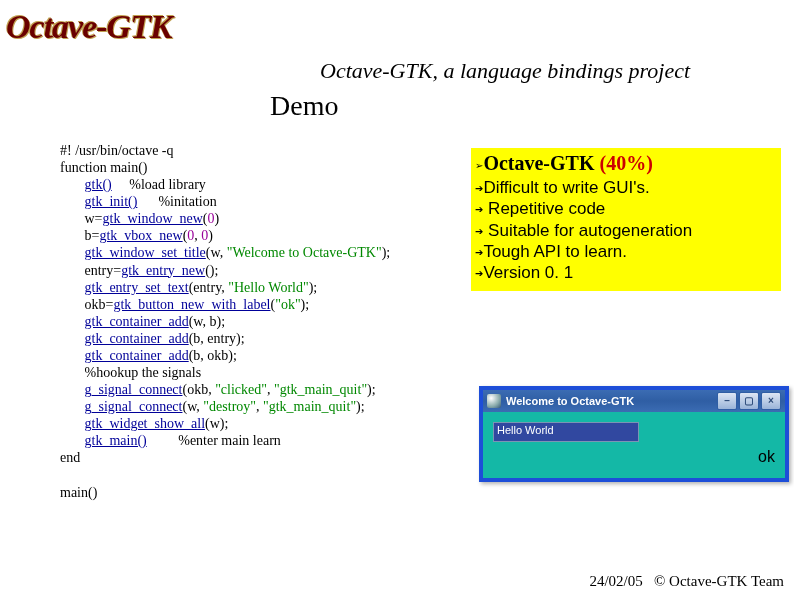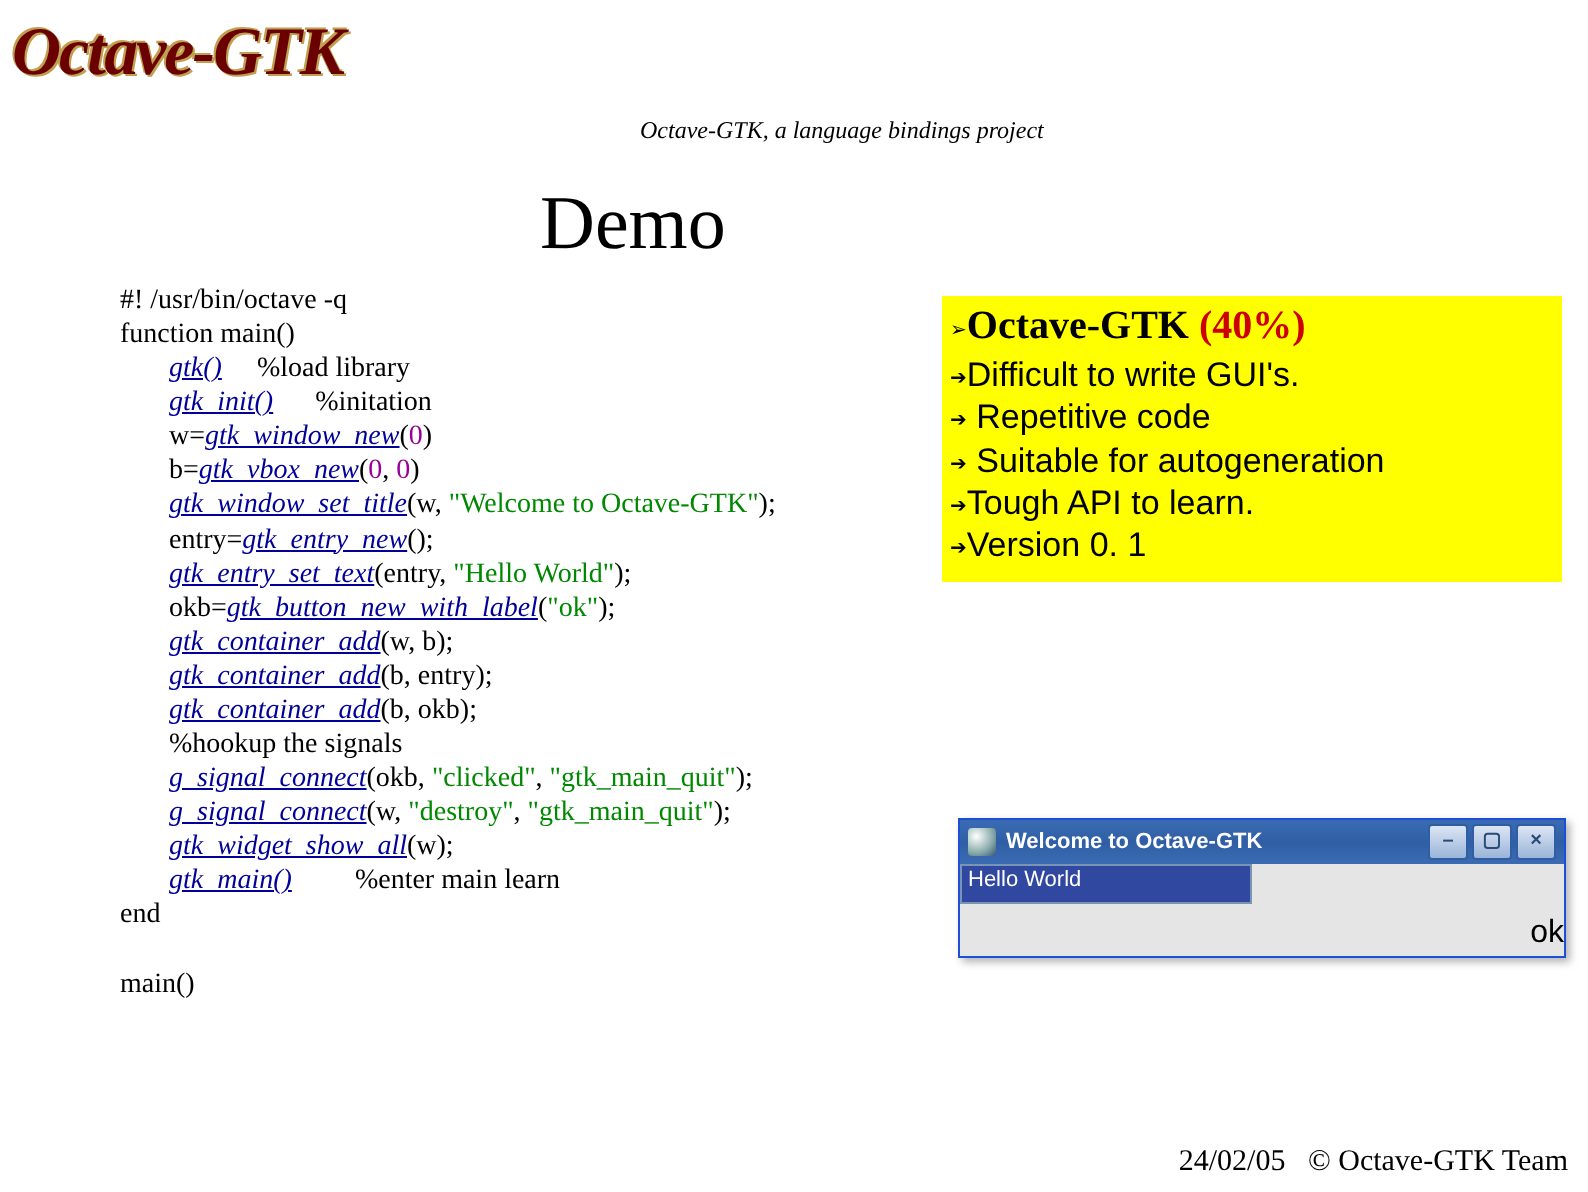--- a/index.html
+++ b/index.html
@@ -22,41 +22,41 @@
     color: #6a0000;
     font-style: italic;
     letter-spacing: -1px;
     text-shadow: 1px 1px 0 #c0a050, -1px -1px 0 #c0a050;
   }
   .subtitle {
     position: absolute;
     top: 58px;
     left: 320px;
     font-style: italic;
-    font-size: 12px;
+    font-size: 22px;
   }
   .heading {
     position: absolute;
     top: 90px;
     left: 270px;
-    font-size: 38px;
+    font-size: 28px;
     font-weight: normal;
     font-family: "Times New Roman", serif;
   }
   .code-block {
     position: absolute;
     top: 142px;
     left: 60px;
     width: 400px;
     font-family: "Times New Roman", serif;
     font-size: 14px;
     line-height: 1.22;
     white-space: pre;
   }
-  .code-block .fn { color: #000099; text-decoration: underline; font-style: italic; }
+  .code-block .fn { color: #000099; text-decoration: underline; }
   .code-block .num { color: #990099; }
   .code-block .str { color: #008800; }
   .highlight-box {
     position: absolute;
     top: 148px;
     left: 471px;
     width: 302px;
     background: #ffff00;
     padding: 4px 4px 8px 4px;
   }
@@ -72,25 +72,25 @@
     line-height: 1.25;
     margin-top: 2px;
   }
   .arrow {
     font-family: "DejaVu Sans", Arial, sans-serif;
     font-size: 10px;
     vertical-align: 1px;
   }
   .gui-window {
     position: absolute;
-    top: 409px;
+    top: 386px;
     left: 479px;
     width: 302px;
-    border: 1px solid #1d4ed8;
-    background: #e5e5e5;
+    border: 4px solid #1d4ed8;
+    background: #14b8a6;
     font-family: Tahoma, Arial, sans-serif;
     font-size: 11px;
     box-shadow: 2px 2px 4px rgba(0,0,0,0.3);
   }
   .gui-titlebar {
     background: linear-gradient(to bottom, #3b6cb3 0%, #2f5ea4 50%, #3b6cb3 100%);
     color: #fff;
     display: flex;
     align-items: center;
     height: 22px;
@@ -106,21 +106,21 @@
   .gui-btns { display: flex; gap: 2px; }
   .gui-btn {
     width: 18px; height: 16px;
     background: linear-gradient(to bottom,#dce6f4,#9ab4d8);
     border: 1px solid #2f5ea4;
     border-radius: 2px;
     color:#2c4a78;
     display:flex; align-items:center; justify-content:center;
     font-size:10px; font-weight:bold; line-height:1;
   }
-  .gui-body { padding: 0; }
+  .gui-body { padding: 10px; }
   .gui-input {
     width: 138px;
     height: 16px;
     background: #3148a0;
     color: #fff;
     border: 1px solid #7a95b4;
     font-family: Tahoma, Arial, sans-serif;
     font-size: 11px;
     padding: 1px 3px;
     display: block;

